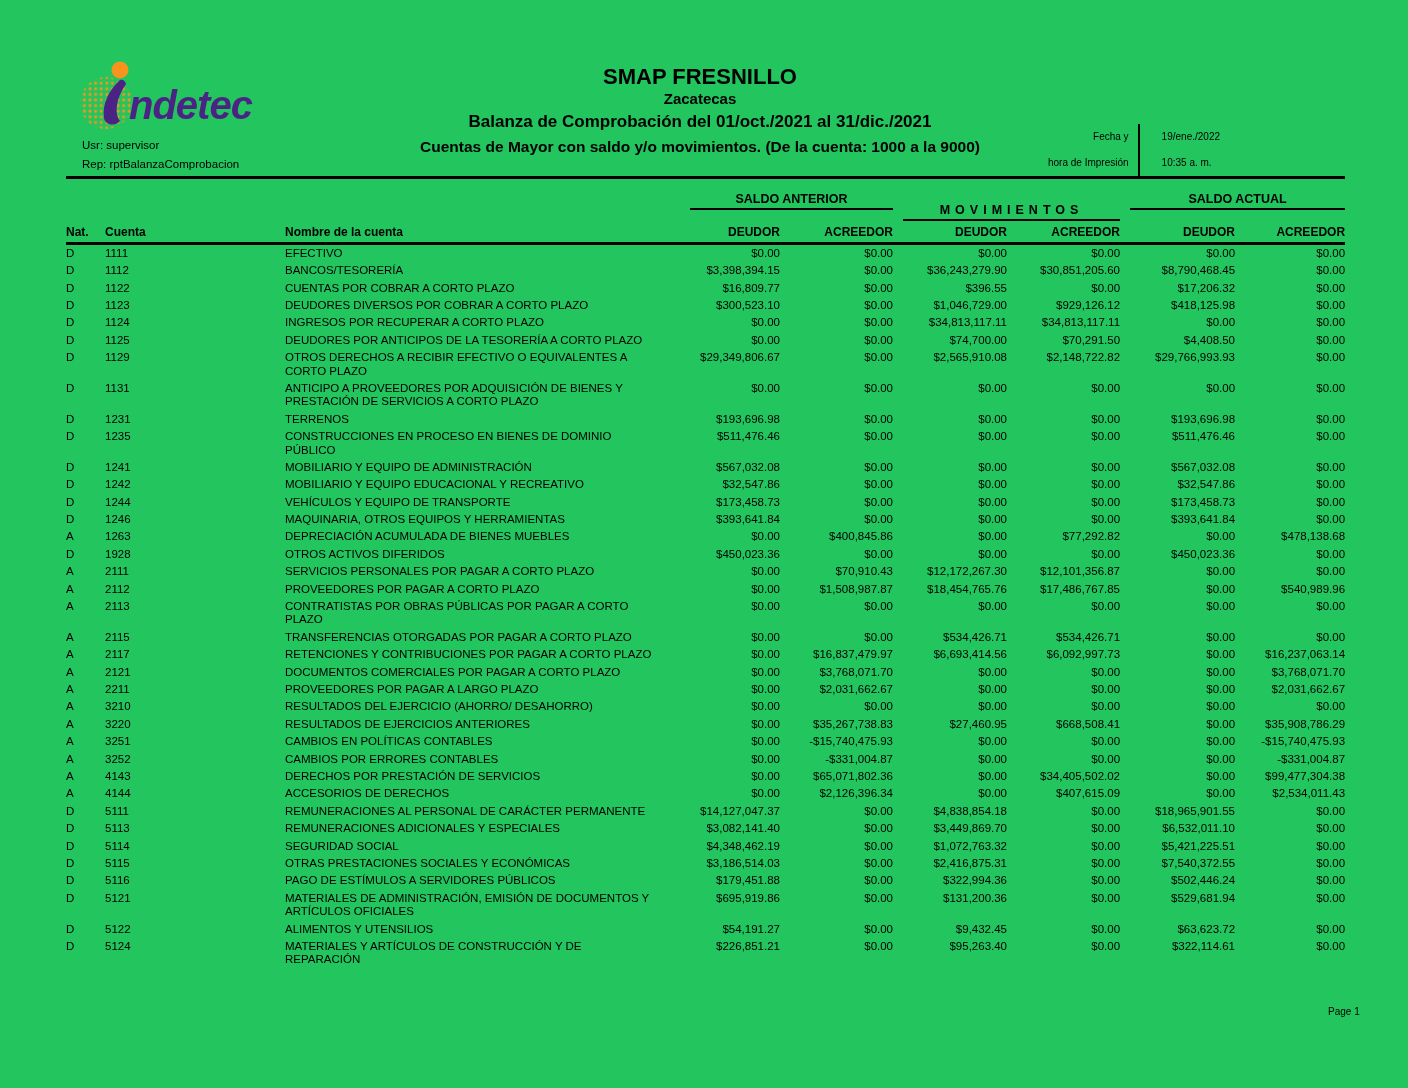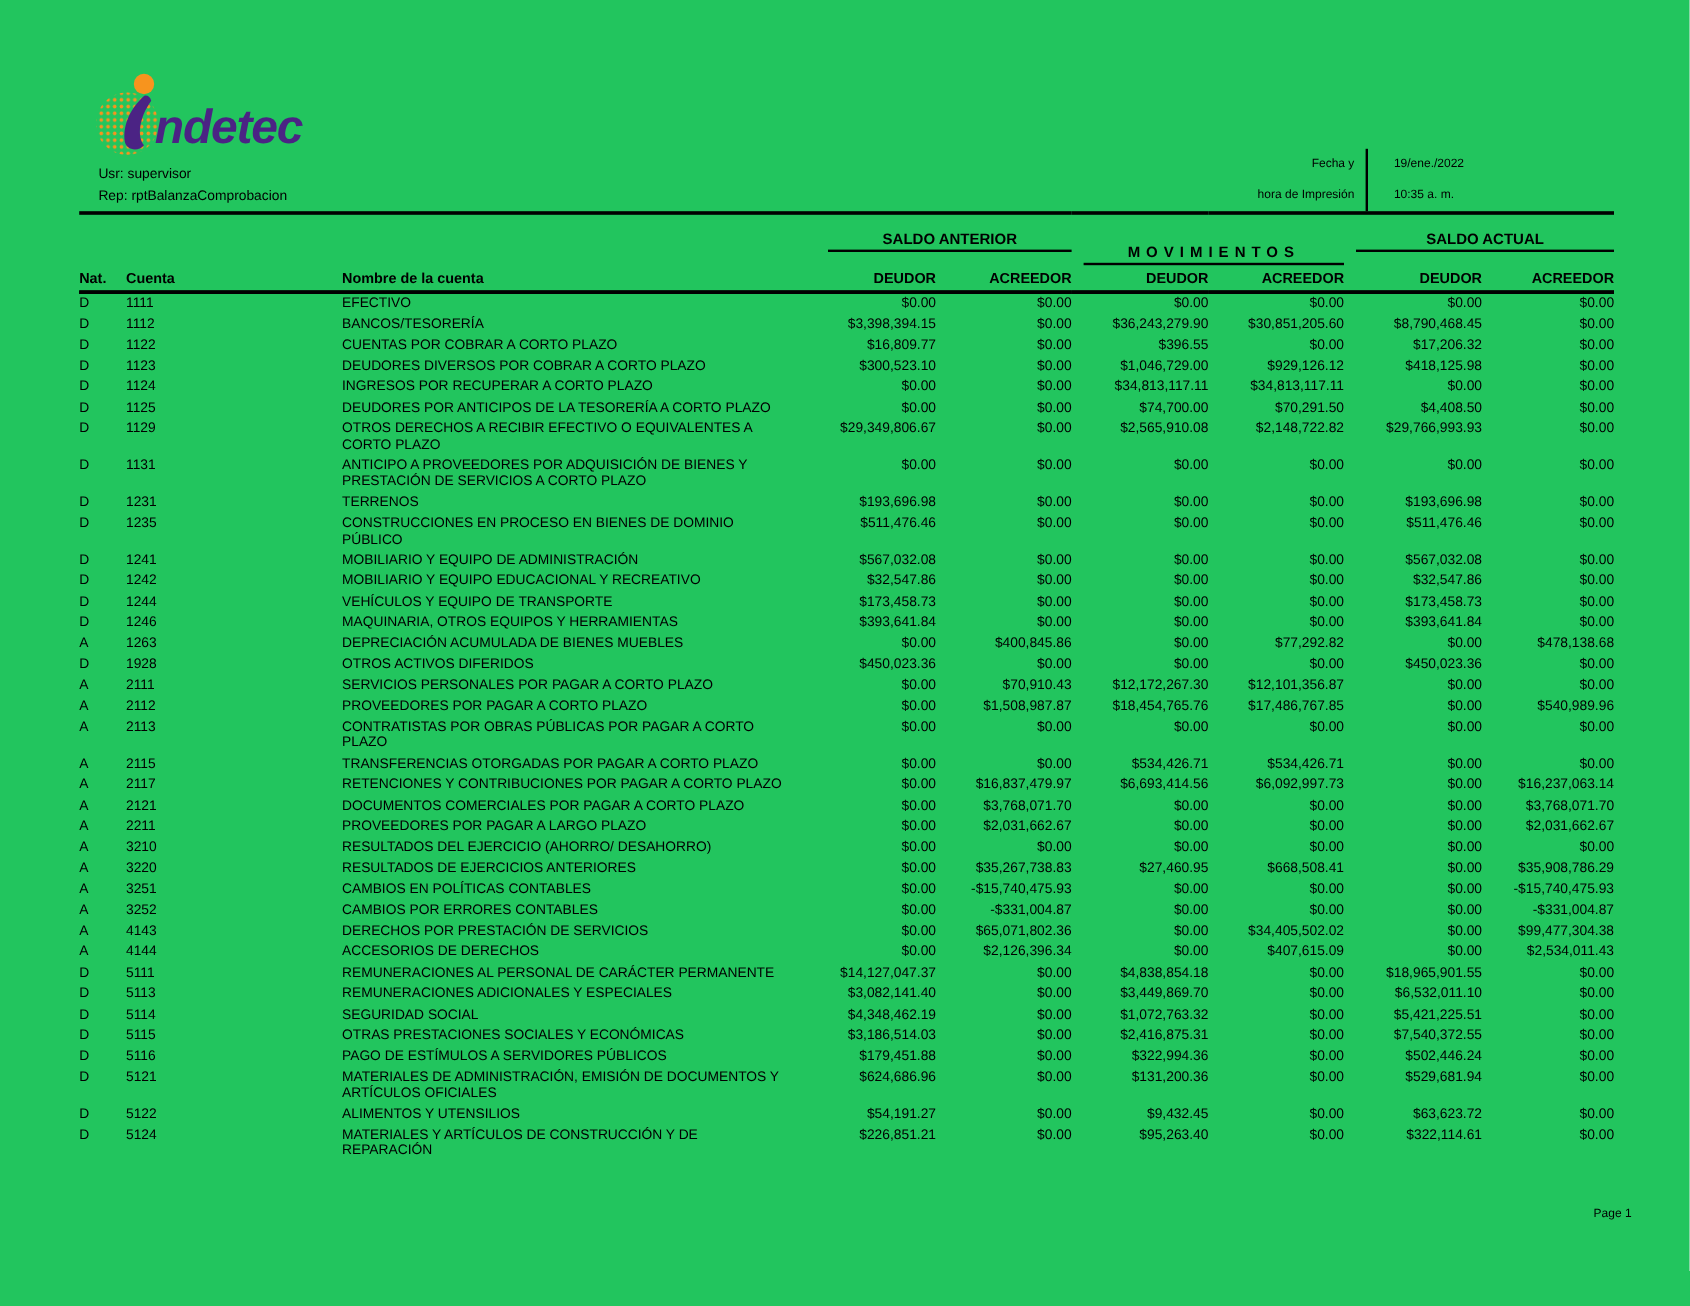--- a/index.html
+++ b/index.html
@@ -66,20 +66,26 @@
     <path d="M44 22 C33 32 26 46 28 60 C29 67 39 69 44 63 C38 56 40 40 50 26 C49 22 46 21 44 22 Z" fill="#4B2384"></path>
     <circle cx="44" cy="12" r="8.5" fill="#F7941E"></circle>
     <text x="53" y="61" font-family="Liberation Sans, DejaVu Sans, sans-serif" font-style="italic" font-weight="bold" font-size="40" letter-spacing="-1" fill="#4B2384">ndetec</text>
   </svg>
 
   <div class="usr-rep">
     <div>Usr: supervisor</div>
     <div>Rep: rptBalanzaComprobacion</div>
   </div>
 
+  <div class="center-head">
+    <div class="h-title">SMAP FRESNILLO</div>
+    <div class="h-sub">Zacatecas</div>
+    <div class="h-period">Balanza de Comprobación del 01/oct./2021 al 31/dic./2021</div>
+    <div class="h-scope">Cuentas de Mayor con saldo y/o movimientos. (De la cuenta: 1000 a la 9000)</div>
+  </div>
 
   <div class="print-info">
     <div class="pi-labels">
       <div>Fecha y</div>
       <div>hora de Impresión</div>
     </div>
     <div class="pi-values">
       <div>19/ene./2022</div>
       <div>10:35 a. m.</div>
     </div>
@@ -565,21 +571,21 @@
             <td class="c-num">$0.00</td>
             <td class="c-num">$502,446.24</td>
             <td class="c-num">$0.00</td>
           </tr>
           <tr>
             <td class="c-nat">D</td>
             <td class="c-cta">5121</td>
             <td class="c-nom">
               <div class="nom-wrap">MATERIALES DE ADMINISTRACIÓN, EMISIÓN DE DOCUMENTOS Y ARTÍCULOS OFICIALES</div>
             </td>
-            <td class="c-num">$624,686.96</td>
+            <td class="c-num">$695,919.86</td>
             <td class="c-num">$0.00</td>
             <td class="c-num">$131,200.36</td>
             <td class="c-num">$0.00</td>
             <td class="c-num">$529,681.94</td>
             <td class="c-num">$0.00</td>
           </tr>
           <tr>
             <td class="c-nat">D</td>
             <td class="c-cta">5122</td>
             <td class="c-nom">

